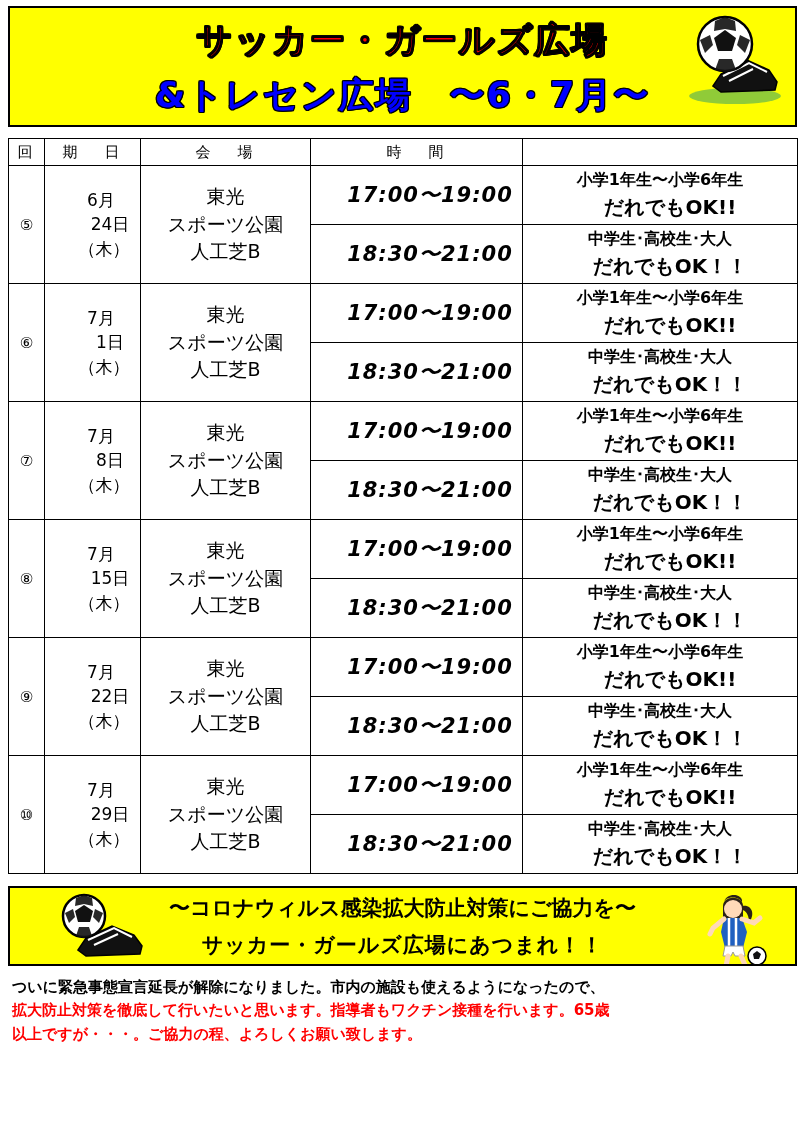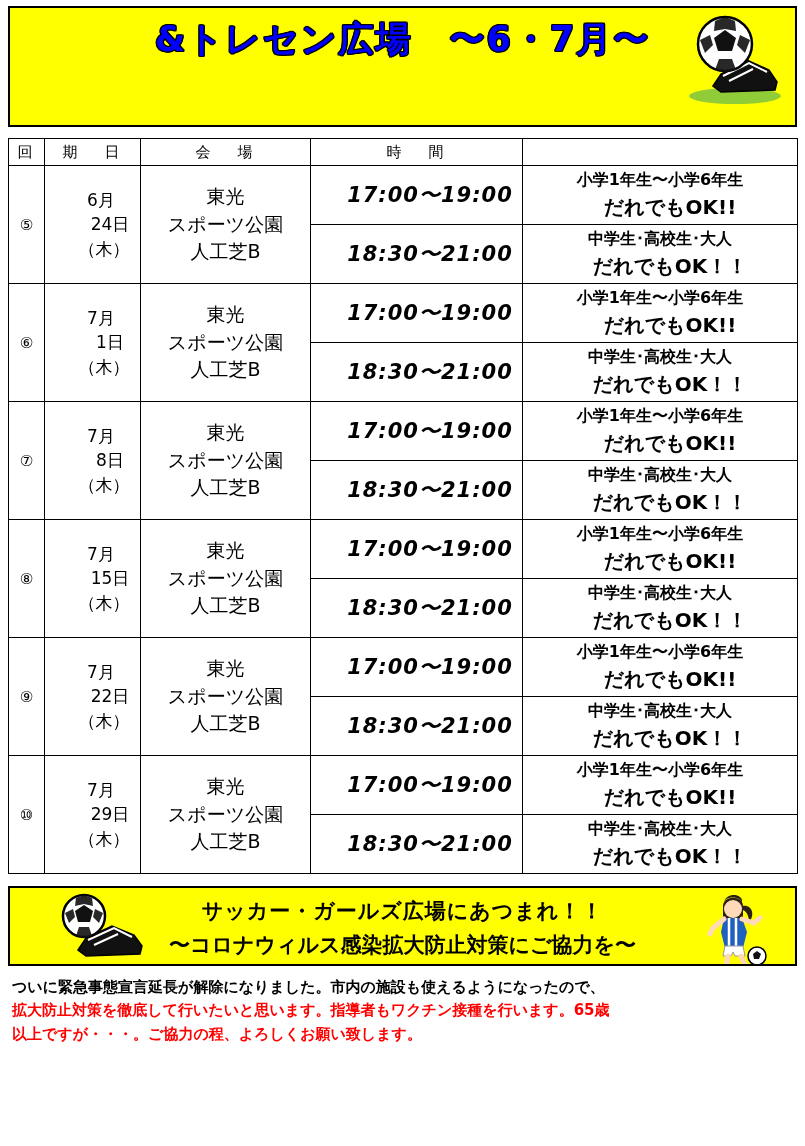--- a/index.html
+++ b/index.html
@@ -172,20 +172,21 @@
   }
   .bodytext .blk{color:#000;}
   .bodytext .red{color:#ff0000;}
 </style>
 </head>
 <body>
 
 <div class="page">
 
   <div class="header">
+    <div class="header-title title-line1">サッカー・ガールズ広場</div>
     <div class="header-title title-line2">&amp;トレセン広場　〜6・7月〜</div>
 
     <div class="hdr-art">
       <svg width="110" height="96" viewBox="0 0 110 96">
 
         <ellipse cx="58" cy="84" rx="46" ry="8" fill="#7dc242" opacity="0.85"></ellipse>
 
         <path d="M36 74 L44 62 L70 48 L92 58 L100 70 L98 78 L44 80 Z" fill="#111" stroke="#000" stroke-width="1.5"></path>
         <path d="M46 64 L72 51 L90 60" stroke="#fff" stroke-width="2" fill="none"></path>
         <path d="M52 69 L76 57" stroke="#fff" stroke-width="2" fill="none"></path>
@@ -385,22 +386,22 @@
         <path d="M38 53 L62 42" stroke="#fff" stroke-width="2" fill="none"></path>
         <circle cx="28" cy="24" r="21" fill="#fff" stroke="#000" stroke-width="2.5"></circle>
         <polygon points="28,13 37,19 34,30 22,30 19,19" fill="#111"></polygon>
         <polygon points="28,3 36,6 37,14 28,12 19,14 20,6" fill="#111" opacity="0.9"></polygon>
         <polygon points="9,21 17,17 19,25 13,31" fill="#111" opacity="0.9"></polygon>
         <polygon points="47,21 39,17 37,25 43,31" fill="#111" opacity="0.9"></polygon>
         <polygon points="20,44 23,35 33,35 36,44 28,46" fill="#111" opacity="0.9"></polygon>
       </svg>
     </div>
 
+    <div class="notice-text notice-l2">〜コロナウィルス感染拡大防止対策にご協力を〜</div>
     <div class="notice-text notice-l1">サッカー・ガールズ広場にあつまれ！！</div>
-    <div class="notice-text notice-l2">〜コロナウィルス感染拡大防止対策にご協力を〜</div>
 
     <div class="notice-art-right">
       <svg width="80" height="76" viewBox="0 0 80 76">
 
         <path d="M26 16 C26 5, 46 5, 46 16 L46 26 C46 32, 26 32, 26 26 Z" fill="#2b2118"></path>
 
         <circle cx="36" cy="19" r="9" fill="#ffd9b8"></circle>
         <path d="M27 12 C29 6, 43 6, 45 13 L45 10 C43 3, 29 3, 27 12 Z" fill="#2b2118"></path>
 
         <path d="M45 16 C56 14, 58 26, 52 32 C52 24, 48 20, 45 20 Z" fill="#2b2118"></path>

